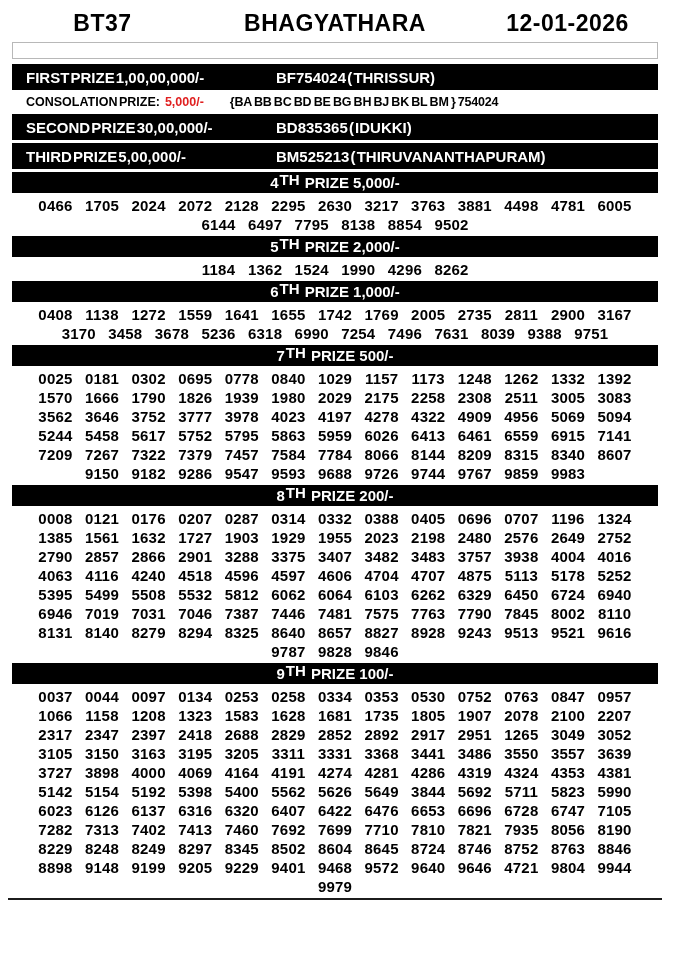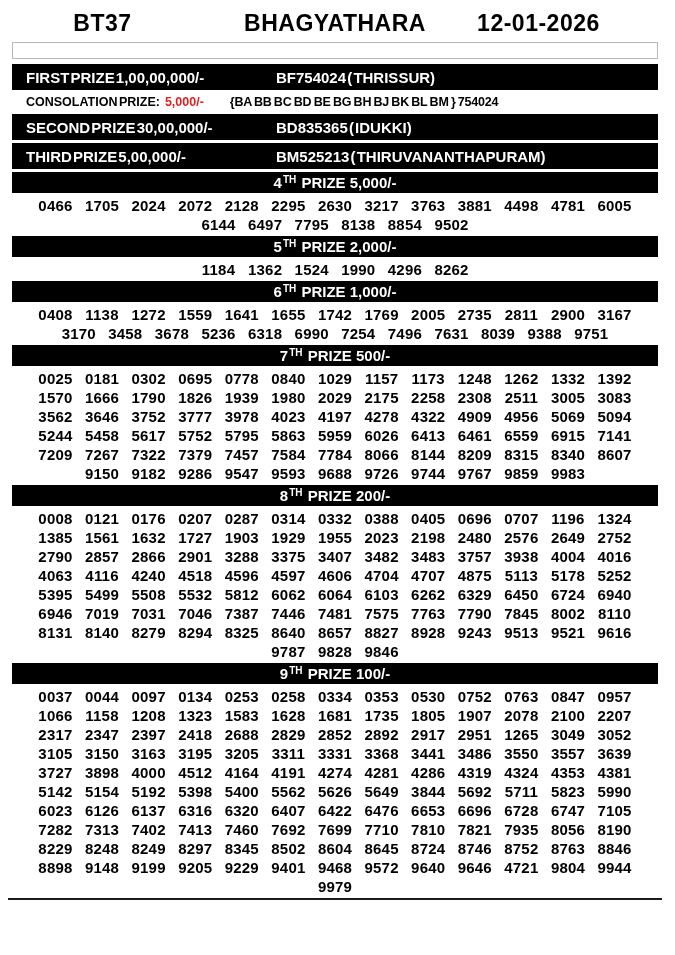--- a/index.html
+++ b/index.html
@@ -5,36 +5,36 @@
   html,body{margin:0;padding:0;}
   body{
     width:675px;height:955px;background:#ffffff;overflow:hidden;
     font-family:"Liberation Sans",sans-serif;font-weight:bold;color:#000;
   }
   .page{padding:6px 17px 0 12px;}
   
   .hdr{display:flex;align-items:center;height:34px;font-size:23px;letter-spacing:.5px;}
   .hdr .code{width:28%;text-align:center;}
   .hdr .title{width:44%;text-align:center;}
-  .hdr .date{width:28%;text-align:left;}
+  .hdr .date{width:28%;text-align:center;}
   
   .emptybox{height:15px;border:1px solid #b8b8b8;margin:2px 0 5px 0;background:#fff;}
   
   .bar{background:#000;color:#fff;height:26px;display:flex;align-items:center;
        font-size:15px;margin-bottom:3px;word-spacing:-3px;}
   .bar .lbl{padding-left:14px;width:250px;white-space:nowrap;}
   .bar .win{white-space:nowrap;}
   
   .consolation{height:18px;display:flex;align-items:center;font-size:12.5px;
        margin-bottom:3px;padding-left:14px;word-spacing:-2px;white-space:nowrap;}
   .consolation .amount{color:#e02020;margin-left:5px;}
   .consolation .series{margin-left:26px;word-spacing:-1px;letter-spacing:-.2px;}
   
   .sec-hdr{justify-content:center;height:21px;margin:2px 0 3px 0;word-spacing:0;}
-  .sec-hdr sup{font-size:10px;line-height:1;margin:0 1px 6px 1px;}
+  .sec-hdr sup{font-size:15px;line-height:1;margin:0 1px 6px 1px;}
   .sec{margin-bottom:2px;}
   .numrow{display:flex;justify-content:center;align-items:center;height:19px;font-size:15px;}
   .numrow span{width:46.6px;text-align:center;letter-spacing:.2px;}
   
   .bottom-line{border:none;border-top:2px solid #1c1c1c;margin:2px -4px 0 -4px;}
 </style>
 </head>
 <body>
 
 <div class="page">
@@ -425,21 +425,21 @@
           <span>3441</span>
           <span>3486</span>
           <span>3550</span>
           <span>3557</span>
           <span>3639</span>
         </div>
         <div class="numrow">
           <span>3727</span>
           <span>3898</span>
           <span>4000</span>
-          <span>4512</span>
+          <span>4069</span>
           <span>4164</span>
           <span>4191</span>
           <span>4274</span>
           <span>4281</span>
           <span>4286</span>
           <span>4319</span>
           <span>4324</span>
           <span>4353</span>
           <span>4381</span>
         </div>

